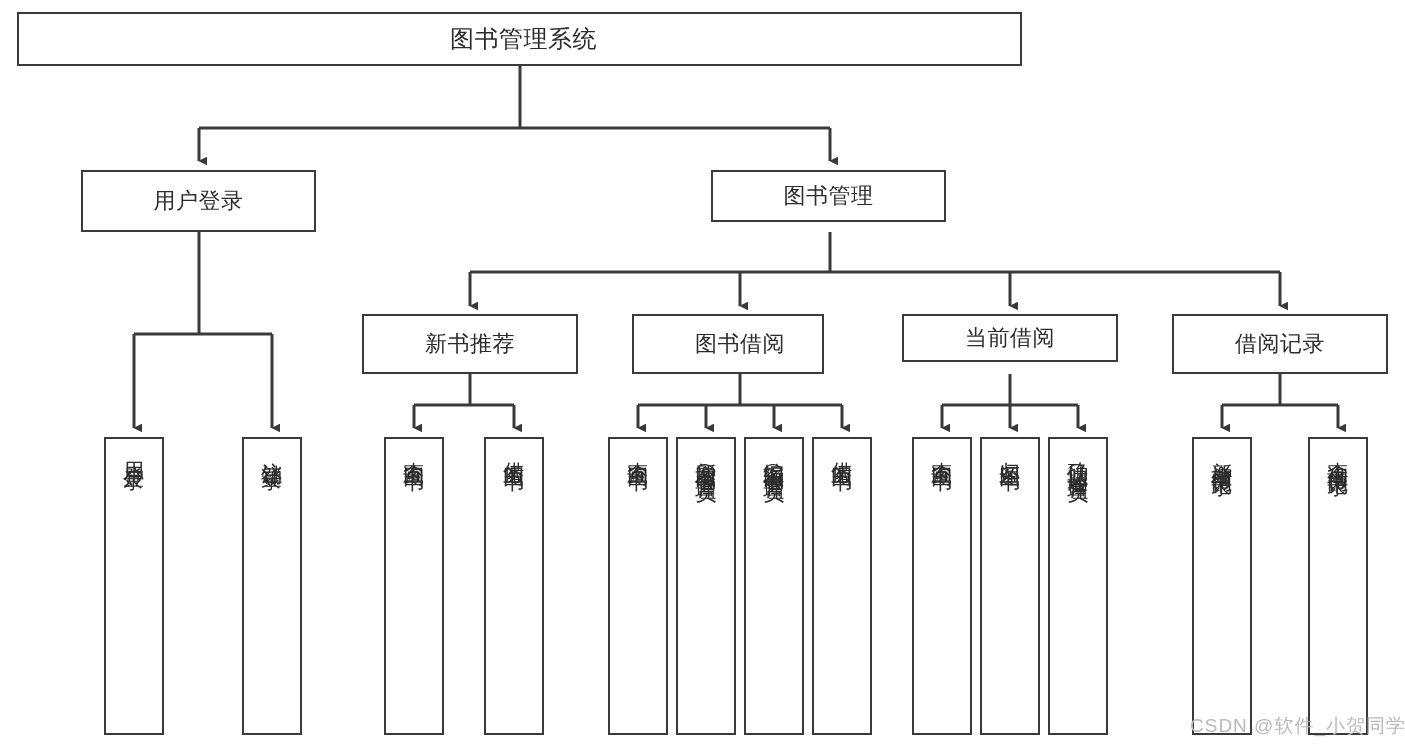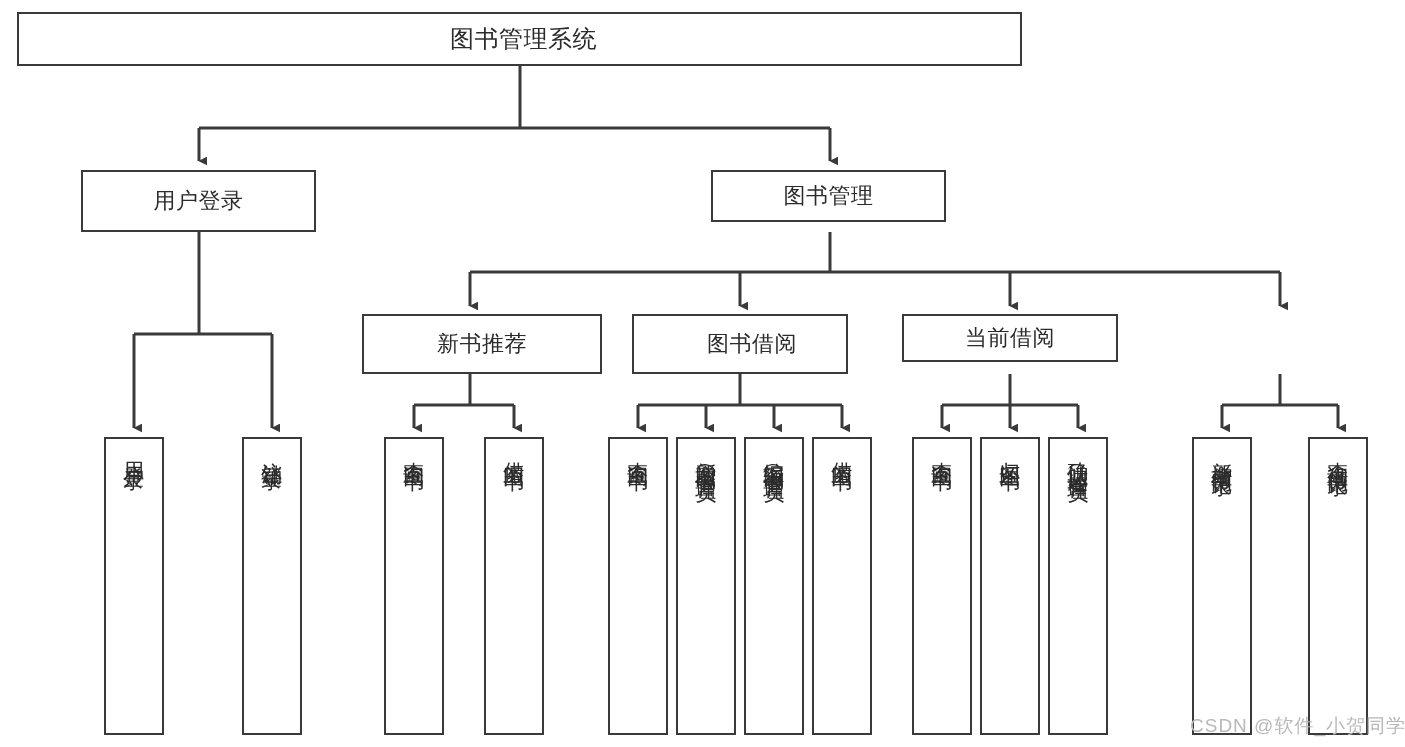--- a/index.html
+++ b/index.html
@@ -140,32 +140,35 @@
   </div>
 
   <div class="node branch" style="left:81px; top:170px; width:235px; height:62px;">
     <span class="node-label">用户登录</span>
   </div>
 
   <div class="node branch" style="left:711px; top:170px; width:235px; height:52px;">
     <span class="node-label">图书管理</span>
   </div>
 
-  <div class="node branch" style="left:362px; top:314px; width:240px; height:60px;">
+  <div class="node branch" style="left:362px; top:314px; width:216px; height:60px;">
     <span class="node-label">新书推荐</span>
   </div>
 
-  <div class="node branch" style="left:632px; top:314px; width:216px; height:60px;padding-left:24px;">
+  <div class="node branch" style="left:632px; top:314px; width:192px; height:60px;padding-left:24px;">
     <span class="node-label">图书借阅</span>
   </div>
 
   <div class="node branch" style="left:902px; top:314px; width:216px; height:48px;">
     <span class="node-label">当前借阅</span>
   </div>
 
+  <div class="node branch" style="left:1172px; top:314px; width:216px; height:60px;">
+    <span class="node-label">借阅记录</span>
+  </div>
 
   <div class="node leaf" style="left:104px; top:437px; width:60px; height:298px;">
     <span class="node-label">用户登录</span>
   </div>
 
   <div class="node leaf" style="left:242px; top:437px; width:60px; height:298px;">
     <span class="node-label">注销登录</span>
   </div>
 
   <div class="node leaf" style="left:384px; top:437px; width:60px; height:298px;">

